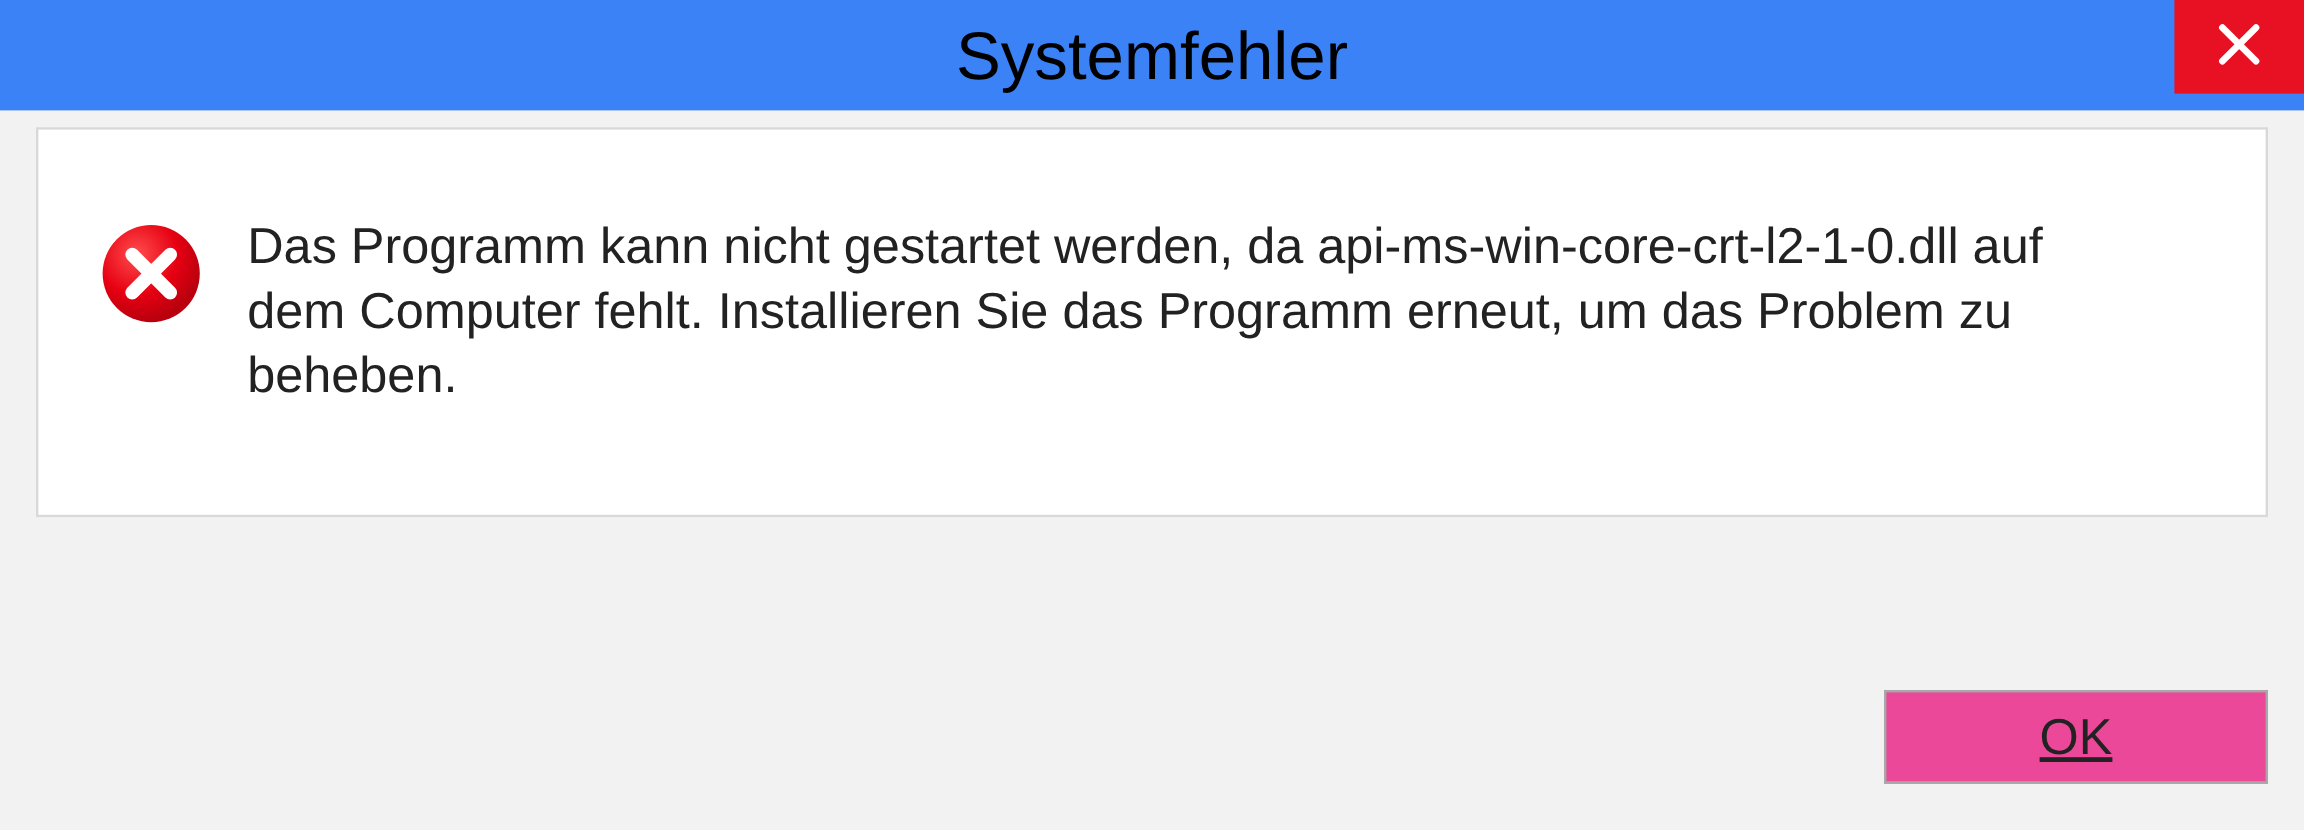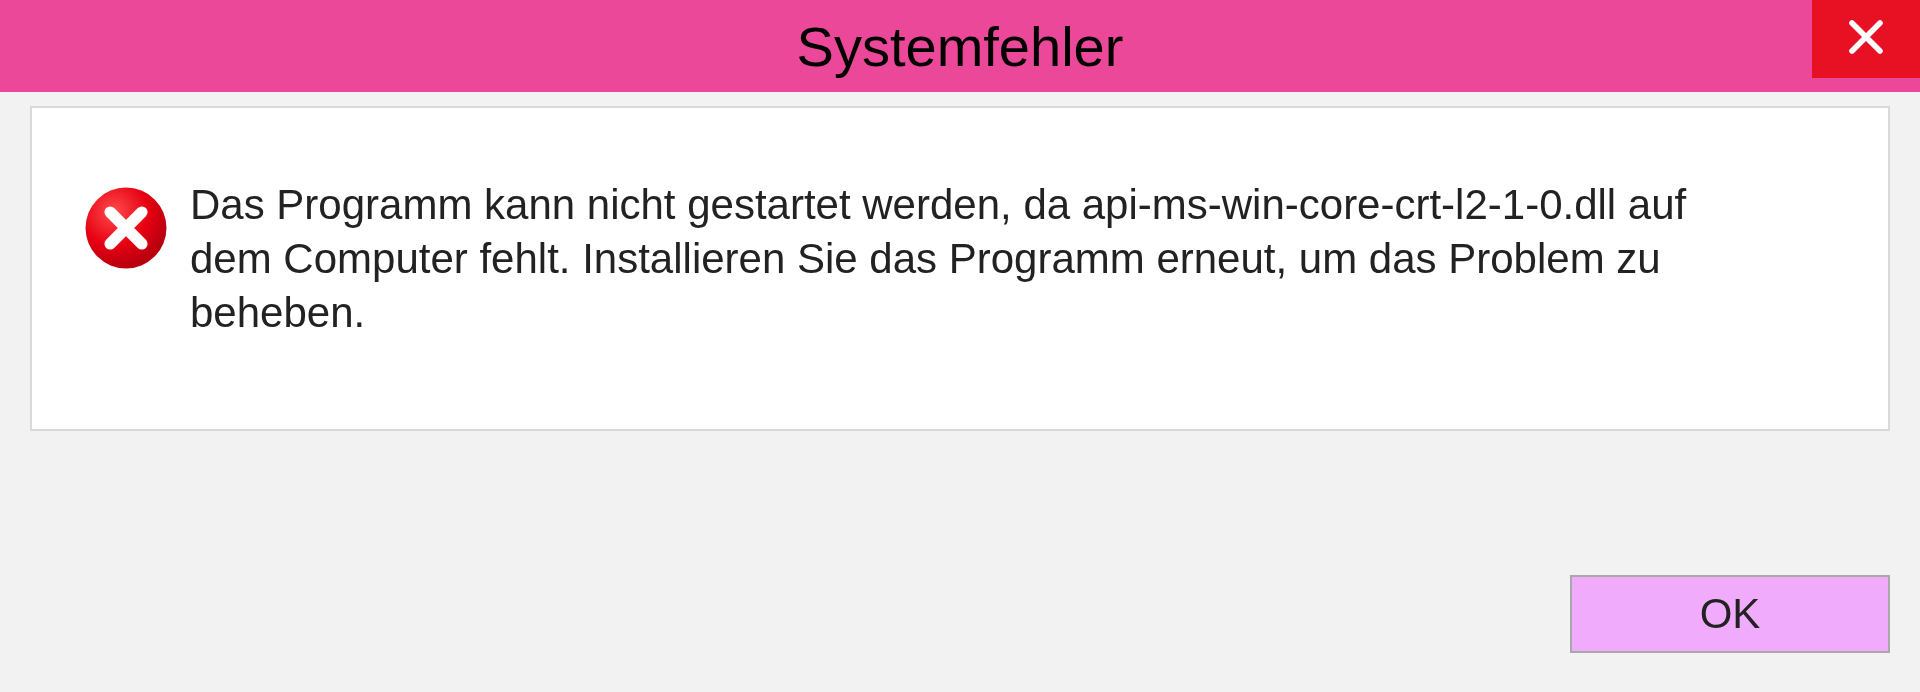--- a/index.html
+++ b/index.html
@@ -10,21 +10,21 @@
       font-family: Arial, Helvetica, sans-serif;
       position: relative;
       overflow: hidden;
     }
     .titlebar {
       display: flex;
       align-items: center;
       justify-content: center;
       height: 92px;
       position: relative;
-      background: #ec4899;
+      background: #3b82f6;
     }
     .title {
       font-size: 56px;
       color: #000;
       font-weight: normal;
     }
     .close-btn {
       position: absolute;
       right: 0;
       top: 0;
@@ -37,21 +37,21 @@
       cursor: pointer;
     }
     .close-btn svg { width: 42px; height: 42px; }
     .content-panel {
       margin: 14px 30px 0 30px;
       background: #ffffff;
       border: 2px solid #d9d9d9;
       padding: 70px 50px 90px 50px;
       display: flex;
       align-items: flex-start;
-      gap: 20px;
+      gap: 36px;
     }
     .error-icon {
       flex: 0 0 auto;
       width: 88px;
       height: 88px;
       margin-top: 6px;
     }
     .error-icon svg { width: 100%; height: 100%; }
     .message {
       font-size: 42px;
@@ -79,30 +79,31 @@
       font-size: 62px;
       font-weight: 900;
       color: #e60012;
       letter-spacing: 1px;
       font-family: Arial, Helvetica, sans-serif;
       white-space: nowrap;
     }
     .ok-btn {
       width: 320px;
       height: 78px;
-      background: #f0abfc;
+      background: #ec4899;
       border: 2px solid #a8a8a8;
       font-size: 42px;
       color: #222;
       display: flex;
       align-items: center;
       justify-content: center;
       cursor: pointer;
       position: relative;
       z-index: 2;
+      text-decoration: underline;
     }
   </style>
 </head>
 <body>
 
 <div class="titlebar">
   <div class="title">Systemfehler</div>
   <div class="close-btn">
     <span>
       <svg viewBox="0 0 24 24">

